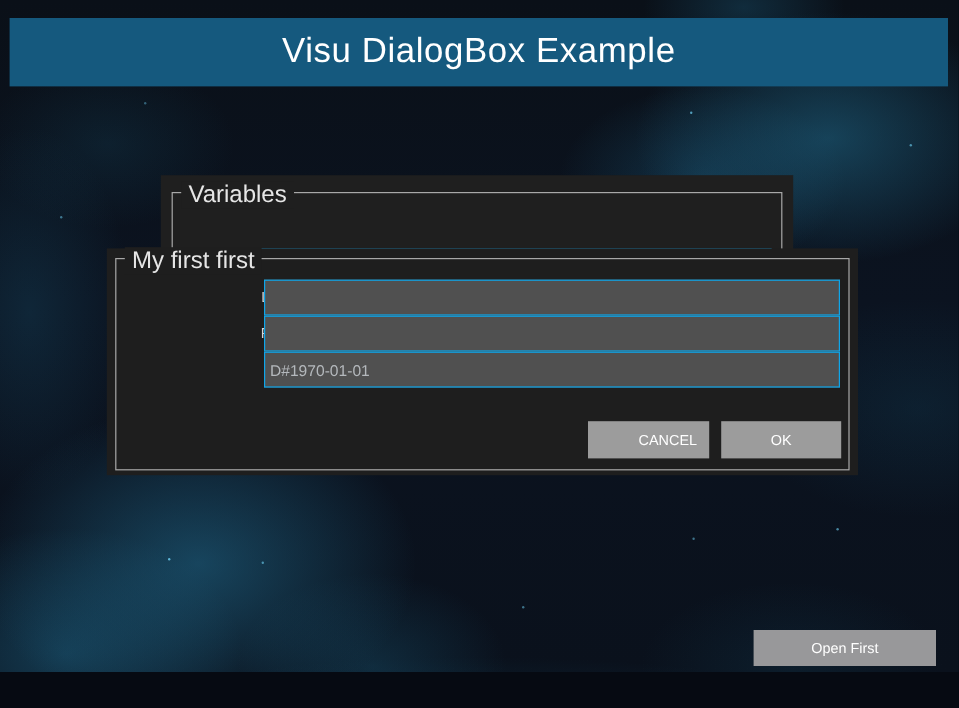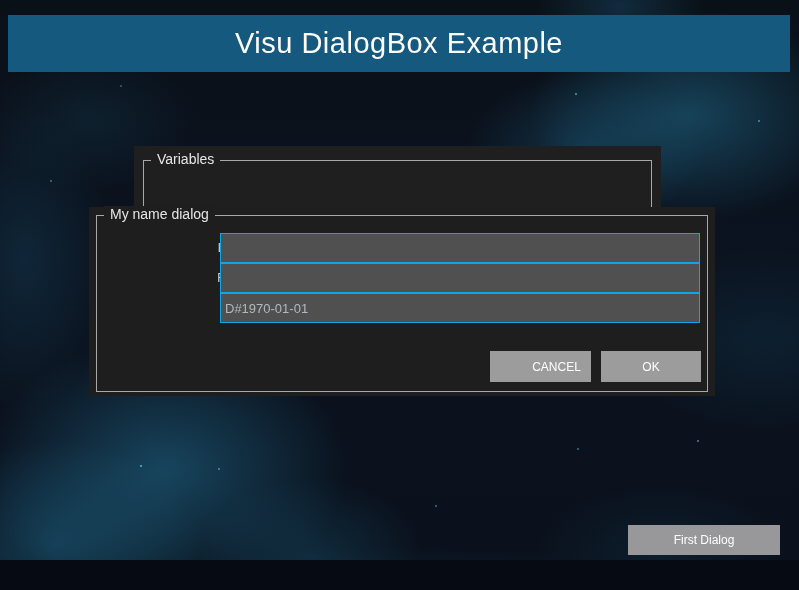--- a/index.html
+++ b/index.html
@@ -34,21 +34,21 @@
   
   #header{left:8px;top:15px;width:782px;height:57px;background:#15597e;
     display:flex;align-items:center;justify-content:center;}
   #header .title{color:#ffffff;font-size:29px;letter-spacing:0.5px;}
   
   .panel{background:#1f1f1f;}
   #variables-panel{left:134px;top:146px;width:527px;height:234px;}
   .groupbox{border:1px solid #a8a8a8;}
   #variables-groupbox{left:9px;top:14px;width:509px;height:210px;}
   .groupbox-label{position:absolute;top:-10px;left:7px;padding:0 6px;
-    font-size:14px;color:#e6e6e6;white-space:nowrap;}
+    font-size:20px;color:#e6e6e6;white-space:nowrap;}
   #variables-groupbox .groupbox-label{background:#1f1f1f;}
   .field{background:#505050;border:1px solid #0ea5e9;color:#b4b8bc;font-size:13px;
     padding:0 4px;outline:none;}
   #variables-field{left:29px;top:46px;width:470px;height:40px;}
   
   #dialog-panel{left:89px;top:207px;width:626px;height:189px;background:#1e1e1e;}
   #dialog-groupbox{left:7px;top:8px;width:612px;height:177px;}
   #dialog-groupbox .groupbox-label{background:#1e1e1e;}
   .row-label{width:130px;color:#d6d6d6;font-size:12px;text-align:center;
     display:flex;align-items:center;justify-content:center;height:30px;left:95px;}
@@ -79,27 +79,27 @@
 
   <div class="abs panel" id="variables-panel">
     <div class="abs groupbox" id="variables-groupbox">
       <span class="groupbox-label">Variables</span>
       <div class="abs field" id="variables-field"></div>
     </div>
   </div>
 
   <div class="abs" id="dialog-panel">
     <div class="abs groupbox" id="dialog-groupbox">
-      <span class="groupbox-label">My name dialog</span>
+      <span class="groupbox-label">My first first</span>
     </div>
     <div class="abs row-label" id="label-lastname">Last name :</div>
     <input class="abs field dialog-input" id="input-lastname" value="" style="">
     <div class="abs row-label" id="label-firstname">First name :</div>
     <input class="abs field dialog-input" id="input-firstname" value="" style="">
     <div class="abs row-label" id="label-birthday">Birthday :</div>
     <input class="abs field dialog-input" id="input-birthday" value="D#1970-01-01" style="">
     <div class="abs btn" id="cancel-button">CANCEL</div>
     <div class="abs btn" id="ok-button">OK</div>
   </div>
 
-  <div class="abs btn" id="open-dialog-button">First Dialog</div>
+  <div class="abs btn" id="open-dialog-button">Open First</div>
 
 </div>
 
 </body></html>

